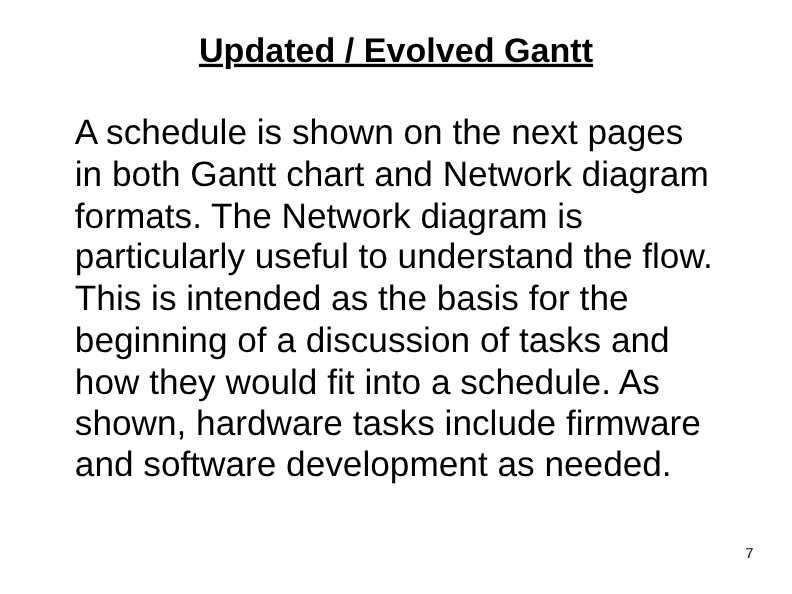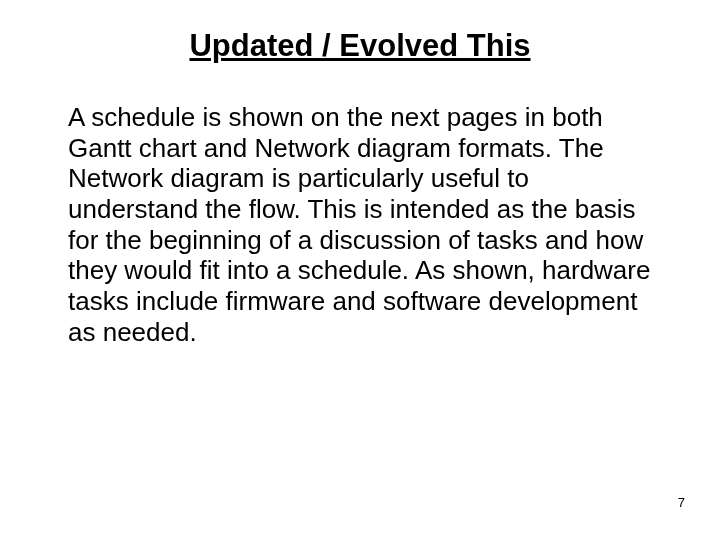--- a/index.html
+++ b/index.html
@@ -24,21 +24,21 @@
     }
     .title {
       font-size: 31px;
       text-decoration: underline;
       text-align: center;
       margin-bottom: 38px;
       margin-left: 50px;
       margin-right: 50px;
     }
     .body-text {
-      font-size: 26px;
+      font-size: 32px;
       line-height: 1.18;
       padding: 0 8px;
     }
     .footer {
       position: absolute;
       bottom: 30px;
       left: 0;
       width: 100%;
       font-size: 13px;
       text-align: center;
@@ -47,16 +47,16 @@
       position: absolute;
       bottom: 30px;
       right: 35px;
       font-size: 13px;
     }
   </style>
 </head>
 <body>
 
 <div class="slide">
-  <h1 class="title">Updated / Evolved This</h1>
+  <h1 class="title">Updated / Evolved Gantt</h1>
   <p class="body-text">A schedule is shown on the next pages in both Gantt chart and Network diagram formats. The Network diagram is particularly useful to understand the flow. This is intended as the basis for the beginning of a discussion of tasks and how they would fit into a schedule. As shown, hardware tasks include firmware and software development as needed.</p>
   <div class="page-number">7</div>
 </div>
 
 </body></html>

